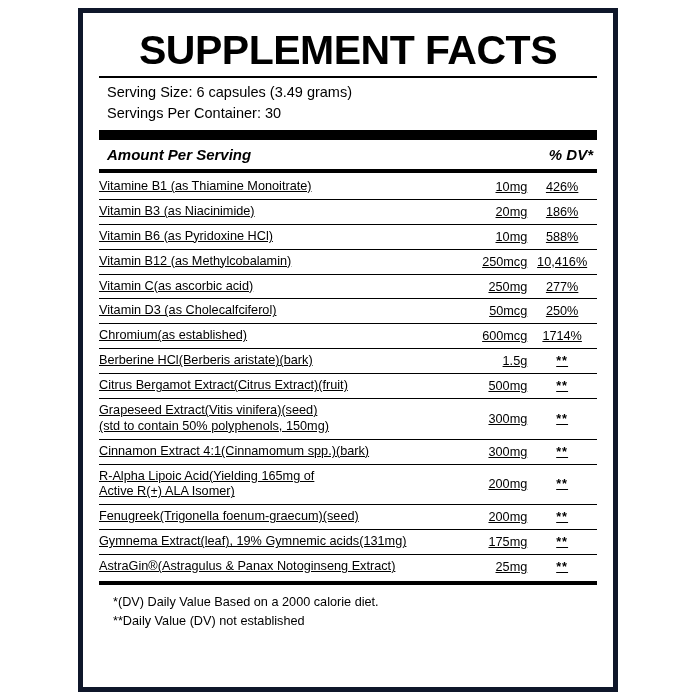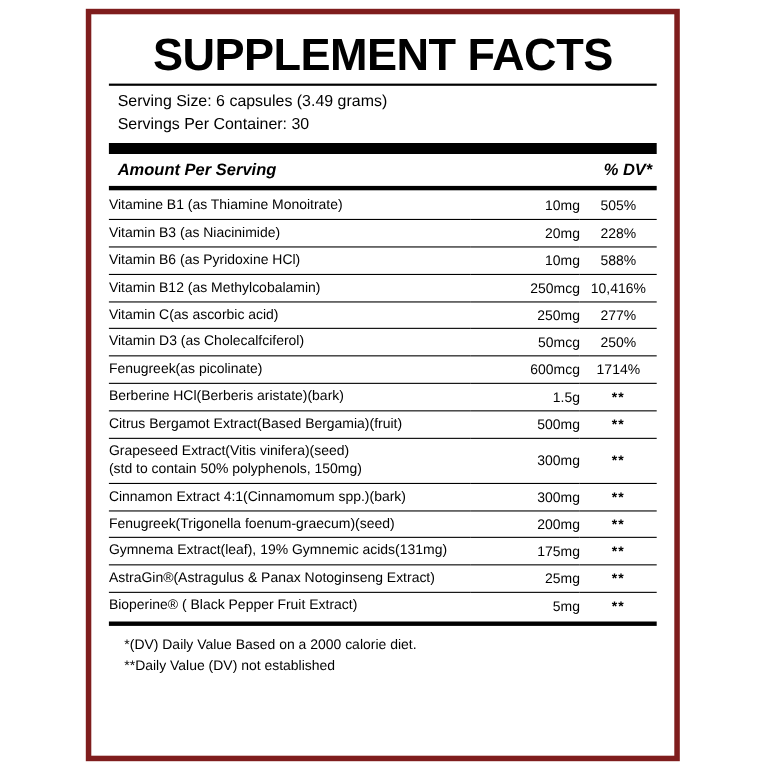--- a/index.html
+++ b/index.html
@@ -13,21 +13,21 @@
     font-family: "Liberation Sans", sans-serif;
     color: #000000;
     overflow: hidden;
   }
   .panel {
     position: absolute;
     left: 78px;
     top: 8px;
     width: 540px;
     height: 684px;
-    border: 5px solid #7f1d1d;
+    border: 5px solid #0f172a;
     background: #ffffff;
     box-sizing: border-box;
     padding: 10px 16px 0 16px;
   }
   .title {
     text-align: center;
     font-weight: bold;
     font-size: 41px;
     letter-spacing: -0.5px;
     line-height: 1.05;
@@ -62,20 +62,21 @@
   }
   table.facts {
     width: 100%;
     border-collapse: collapse;
     font-size: 12.7px;
   }
   table.facts td {
     border-top: 1.5px solid #000000;
     padding: 4px 0 4px 0;
     vertical-align: middle;
+    text-decoration: underline;
   }
   table.facts tr:first-child td {
     border-top: none;
   }
   td.name {
     padding-left: 8px;
     line-height: 1.25;
     width: 66%;
   }
   td.amt {
@@ -122,26 +123,26 @@
     <span>% DV*</span>
   </div>
 
   <div class="rule-med"></div>
 
   <table class="facts">
     <tbody>
       <tr>
         <td class="name"><span>Vitamine B1 (as Thiamine Monoitrate)</span></td>
         <td class="amt">10mg</td>
-        <td class="dv">505%</td>
+        <td class="dv">426%</td>
       </tr>
       <tr>
         <td class="name"><span>Vitamin B3 (as Niacinimide)</span></td>
         <td class="amt">20mg</td>
-        <td class="dv">228%</td>
+        <td class="dv">186%</td>
       </tr>
       <tr>
         <td class="name"><span>Vitamin B6 (as Pyridoxine HCl)</span></td>
         <td class="amt">10mg</td>
         <td class="dv">588%</td>
       </tr>
       <tr>
         <td class="name"><span>Vitamin B12 (as Methylcobalamin)</span></td>
         <td class="amt">250mcg</td>
         <td class="dv">10,416%</td>
@@ -150,65 +151,68 @@
         <td class="name"><span>Vitamin C(as ascorbic acid)</span></td>
         <td class="amt">250mg</td>
         <td class="dv">277%</td>
       </tr>
       <tr>
         <td class="name"><span>Vitamin D3  (as Cholecalfciferol)</span></td>
         <td class="amt">50mcg</td>
         <td class="dv">250%</td>
       </tr>
       <tr>
-        <td class="name"><span>Fenugreek(as picolinate)</span></td>
+        <td class="name"><span>Chromium(as established)</span></td>
         <td class="amt">600mcg</td>
         <td class="dv">1714%</td>
       </tr>
       <tr>
         <td class="name"><span>Berberine HCl(Berberis aristate)(bark)</span></td>
         <td class="amt">1.5g</td>
         <td class="dv stars">**</td>
       </tr>
       <tr>
-        <td class="name"><span>Citrus Bergamot Extract(Based Bergamia)(fruit)</span></td>
+        <td class="name"><span>Citrus Bergamot Extract(Citrus Extract)(fruit)</span></td>
         <td class="amt">500mg</td>
         <td class="dv stars">**</td>
       </tr>
       <tr>
         <td class="name">
           <span class="sub">Grapeseed Extract(Vitis vinifera)(seed)</span>
           <span class="sub">(std to contain 50% polyphenols, 150mg)</span>
         </td>
         <td class="amt">300mg</td>
         <td class="dv stars">**</td>
       </tr>
       <tr>
         <td class="name"><span>Cinnamon Extract 4:1(Cinnamomum spp.)(bark)</span></td>
         <td class="amt">300mg</td>
         <td class="dv stars">**</td>
       </tr>
       <tr>
+        <td class="name">
+          <span class="sub">R-Alpha Lipoic Acid(Yielding 165mg of</span>
+          <span class="sub">Active R(+) ALA Isomer)</span>
+        </td>
+        <td class="amt">200mg</td>
+        <td class="dv stars">**</td>
+      </tr>
+      <tr>
         <td class="name"><span>Fenugreek(Trigonella foenum-graecum)(seed)</span></td>
         <td class="amt">200mg</td>
         <td class="dv stars">**</td>
       </tr>
       <tr>
         <td class="name"><span>Gymnema Extract(leaf), 19% Gymnemic acids(131mg)</span></td>
         <td class="amt">175mg</td>
         <td class="dv stars">**</td>
       </tr>
       <tr>
         <td class="name"><span>AstraGin®(Astragulus &amp; Panax Notoginseng Extract)</span></td>
         <td class="amt">25mg</td>
-        <td class="dv stars">**</td>
-      </tr>
-      <tr>
-        <td class="name"><span>Bioperine® ( Black Pepper Fruit Extract)</span></td>
-        <td class="amt">5mg</td>
         <td class="dv stars">**</td>
       </tr>
     </tbody>
   </table>
 
   <div class="rule-med"></div>
 
   <div class="footnotes">
     <div>*(DV) Daily Value Based on a 2000 calorie diet.</div>
     <div>**Daily Value (DV) not established</div>

